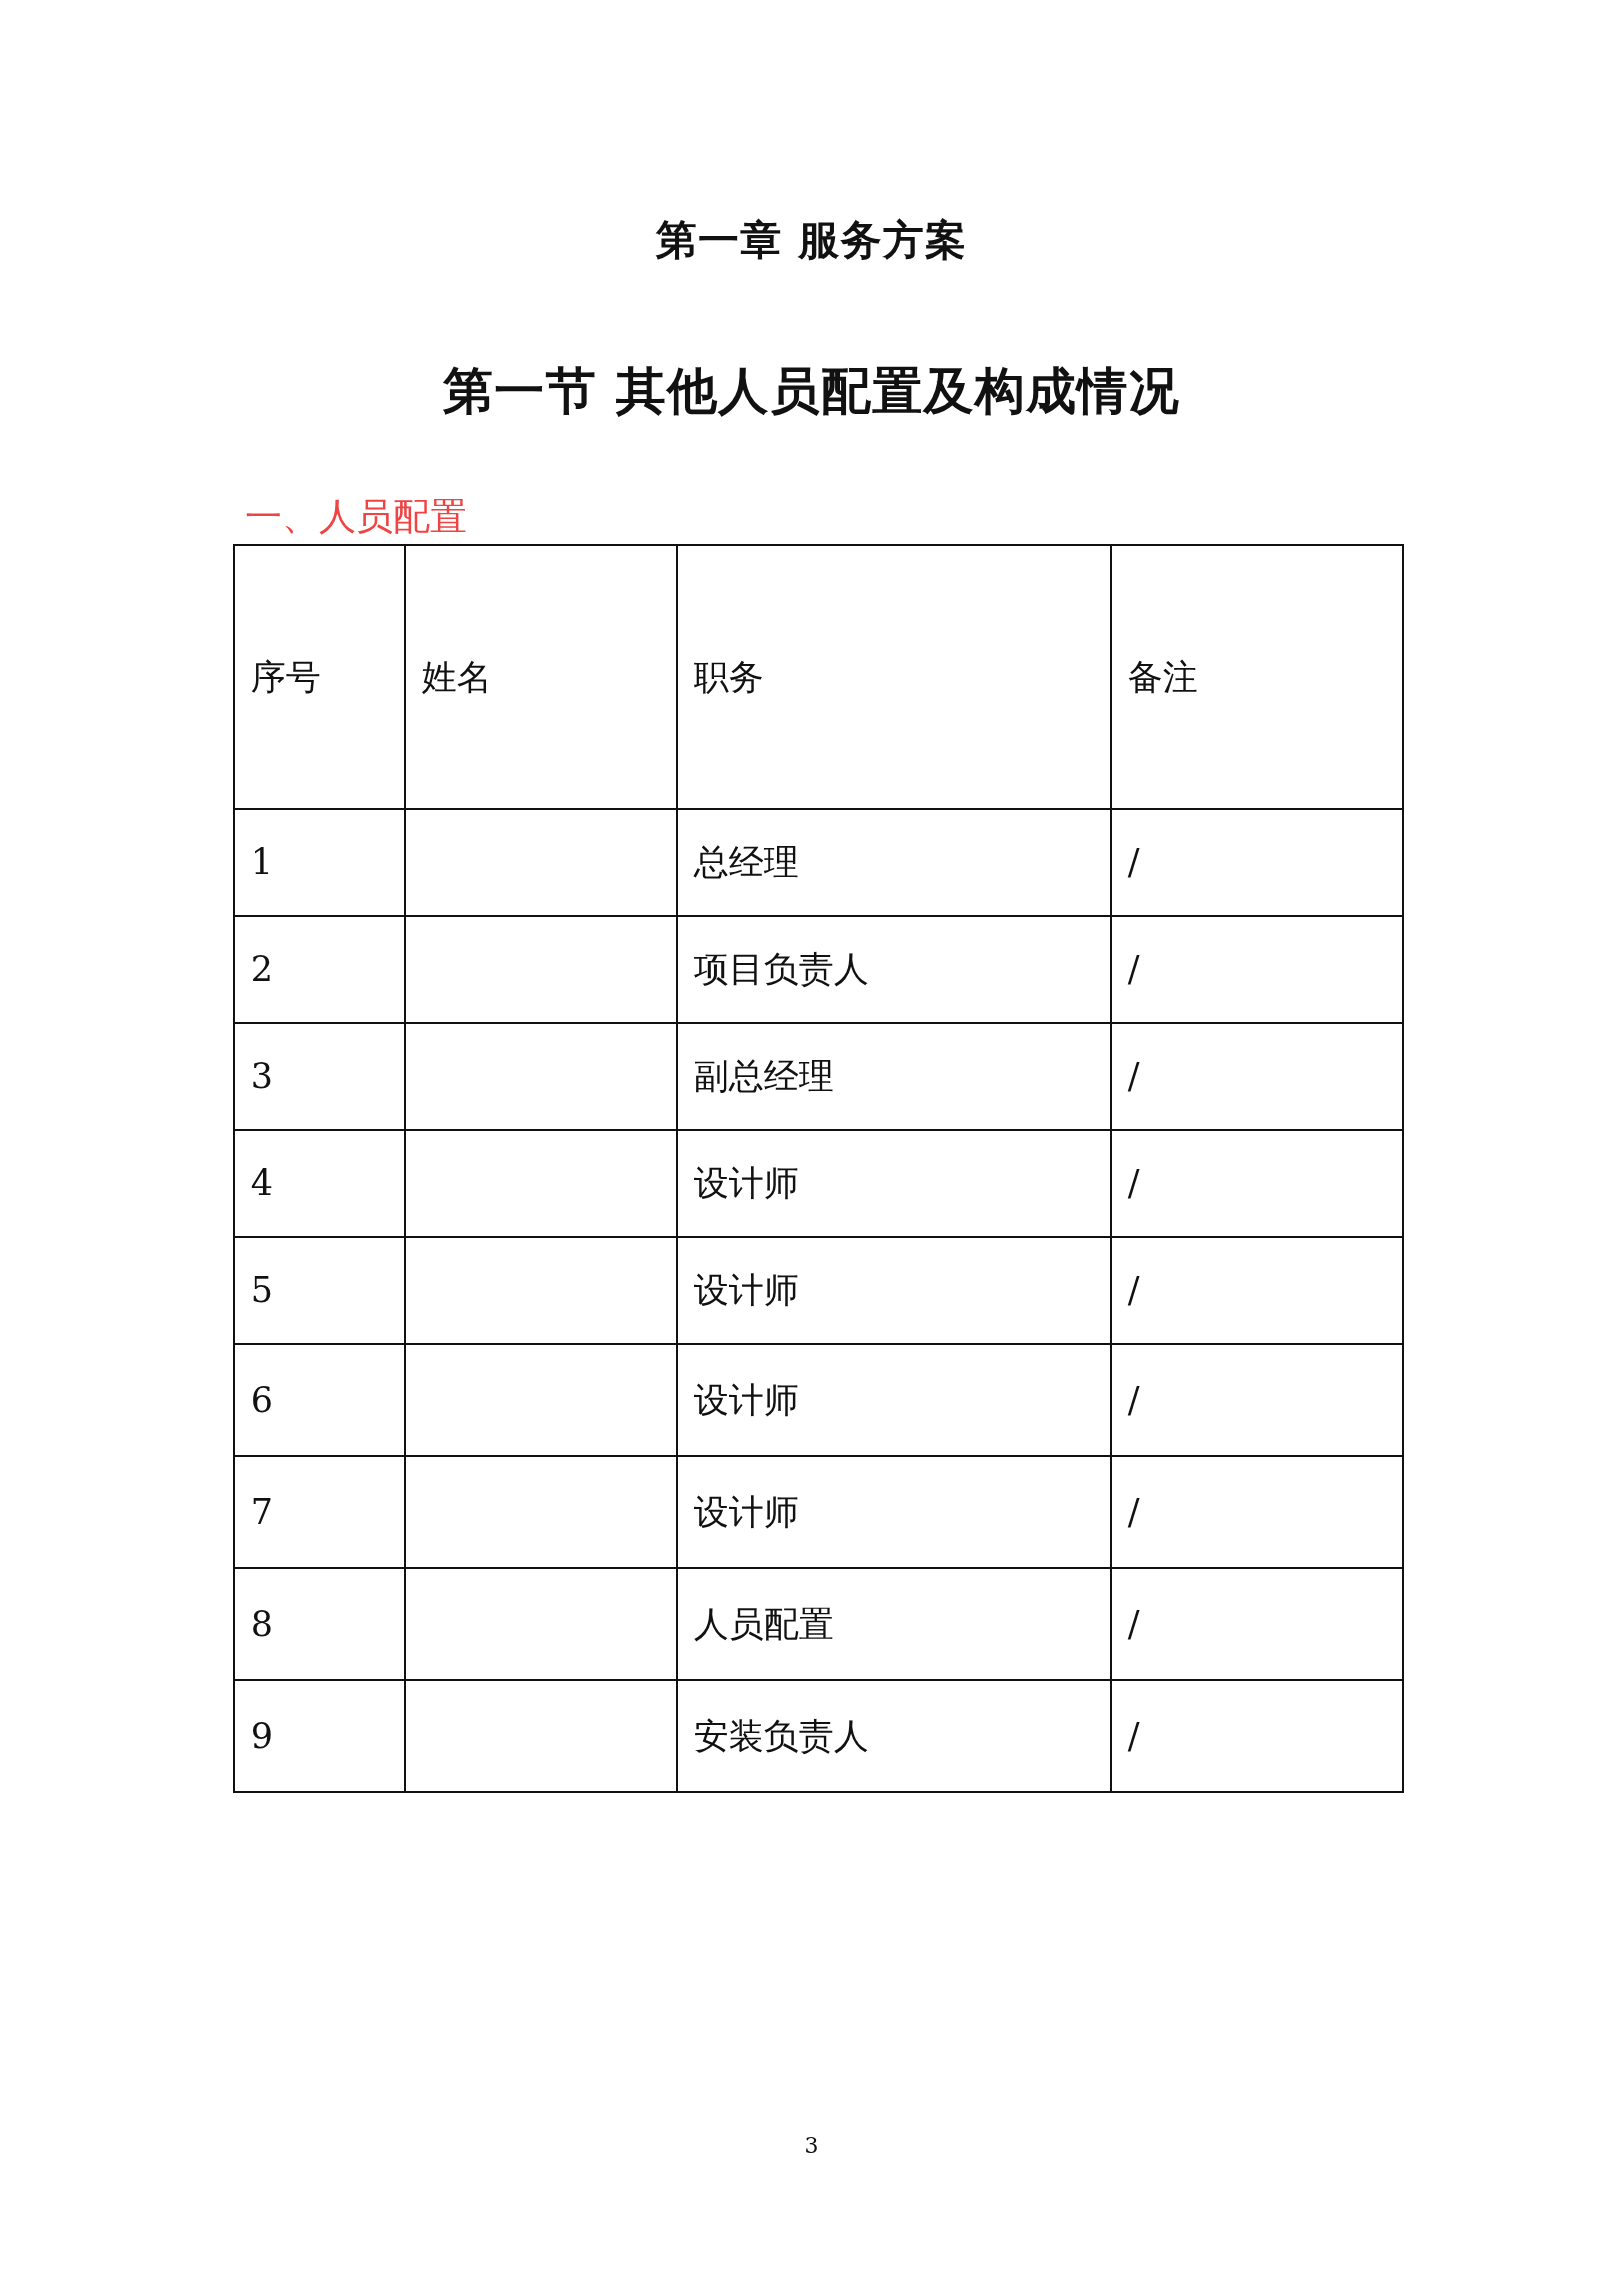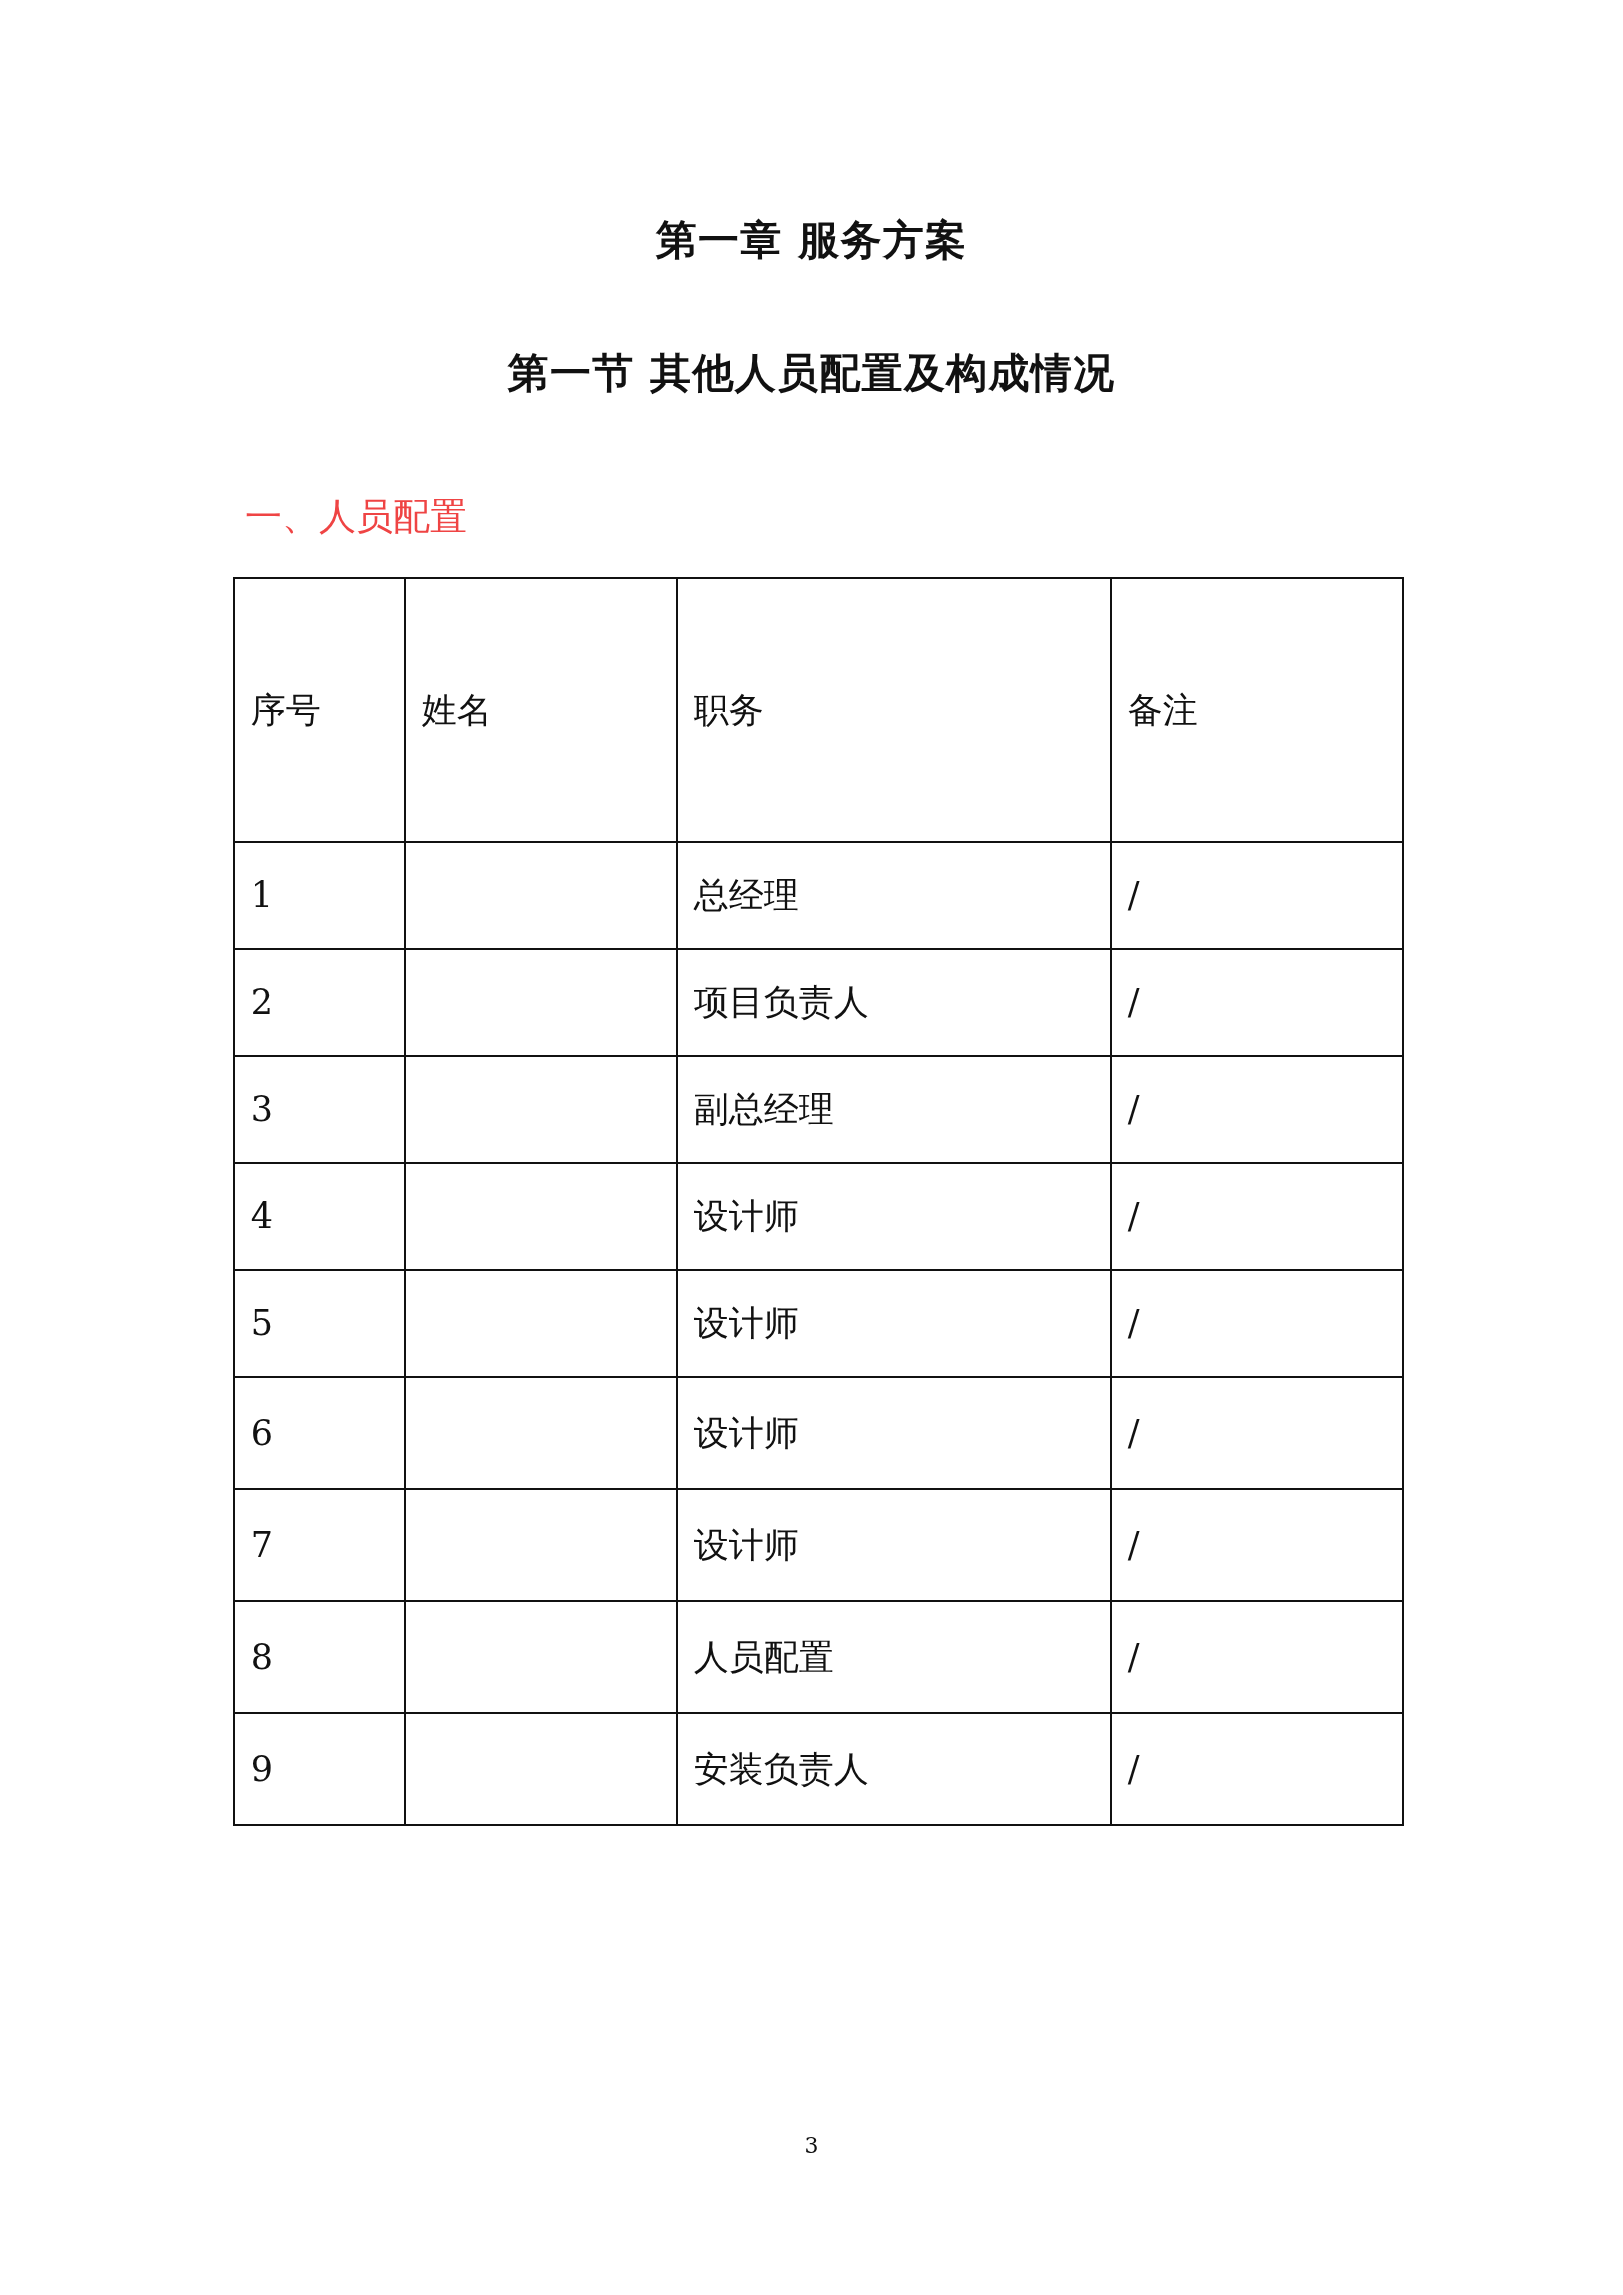--- a/index.html
+++ b/index.html
@@ -1,23 +1,23 @@
 <!DOCTYPE html>
 <html style="font-size:10.5px"><head>
   <meta charset="utf-8">
   <style>
     html, body { margin: 0; padding: 0; background: #ffffff; }
     body { width: 1623px; height: 2295px; position: relative; overflow: hidden;
            font-family: "DejaVu Serif", "Liberation Serif", serif; color: #111111; }
     .chapter-title { position: absolute; left: 0; width: 1623px; top: 208px; text-align: center;
                      font-size: 41px; font-weight: bold; letter-spacing: 1.3px; line-height: 65px; }
-    .section-title { position: absolute; left: 0; width: 1623px; top: 341px; text-align: center;
-                     font-size: 41px; font-weight: bold; letter-spacing: 1.3px; line-height: 65px; }
+    .section-title { position: absolute; left: 0; width: 1623px; top: 358px; text-align: center;
+                     font-size: 50px; font-weight: bold; letter-spacing: 1.3px; line-height: 65px; }
     .sub-heading { position: absolute; left: 245px; top: 487px; font-size: 37px; line-height: 59px; color: #ef4444; }
-    table.staff { position: absolute; left: 233px; top: 577px; width: 1169px; border-collapse: collapse;
+    table.staff { position: absolute; left: 233px; top: 544px; width: 1169px; border-collapse: collapse;
                   table-layout: fixed; border-radius: 6px; }
     table.staff td { border: 2px solid #111; font-size: 35px; padding: 0 0 0 15.7px; vertical-align: middle;
                      line-height: 39px; }
     table.staff tr.hdr td { height: 262px; }
     table.staff tr.row td { height: 105px; }
     table.staff tr.row.tall td { height: 110px; }
     .col-no { width: 171px; } .col-name { width: 272px; } .col-pos { width: 434px; } .col-note { width: 292px; }
     .page-number { position: absolute; left: 0; width: 1623px; top: 2133px; text-align: center; font-size: 22px; }
   </style>
 </head>

